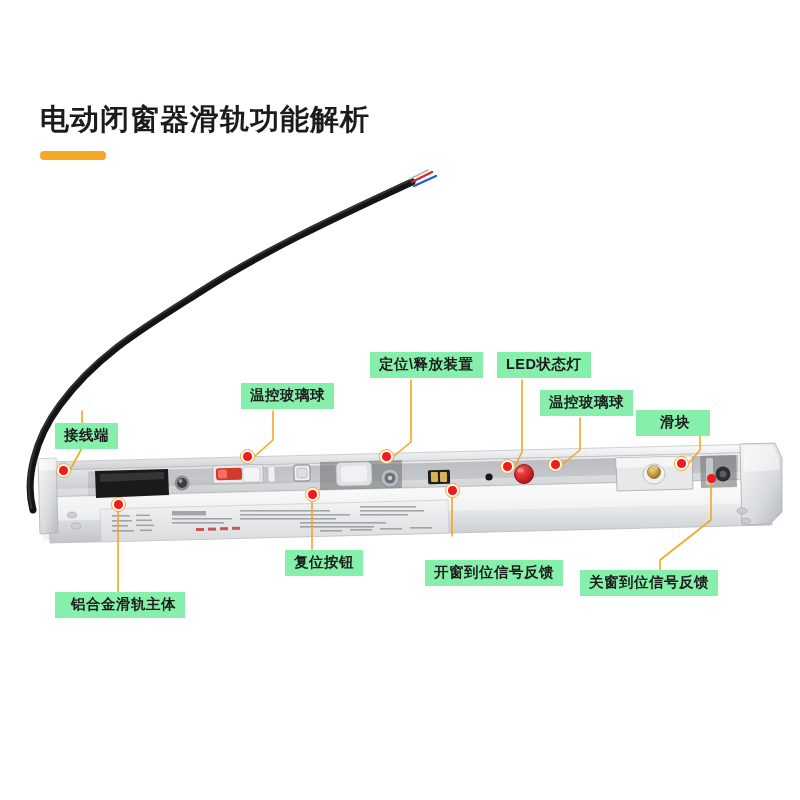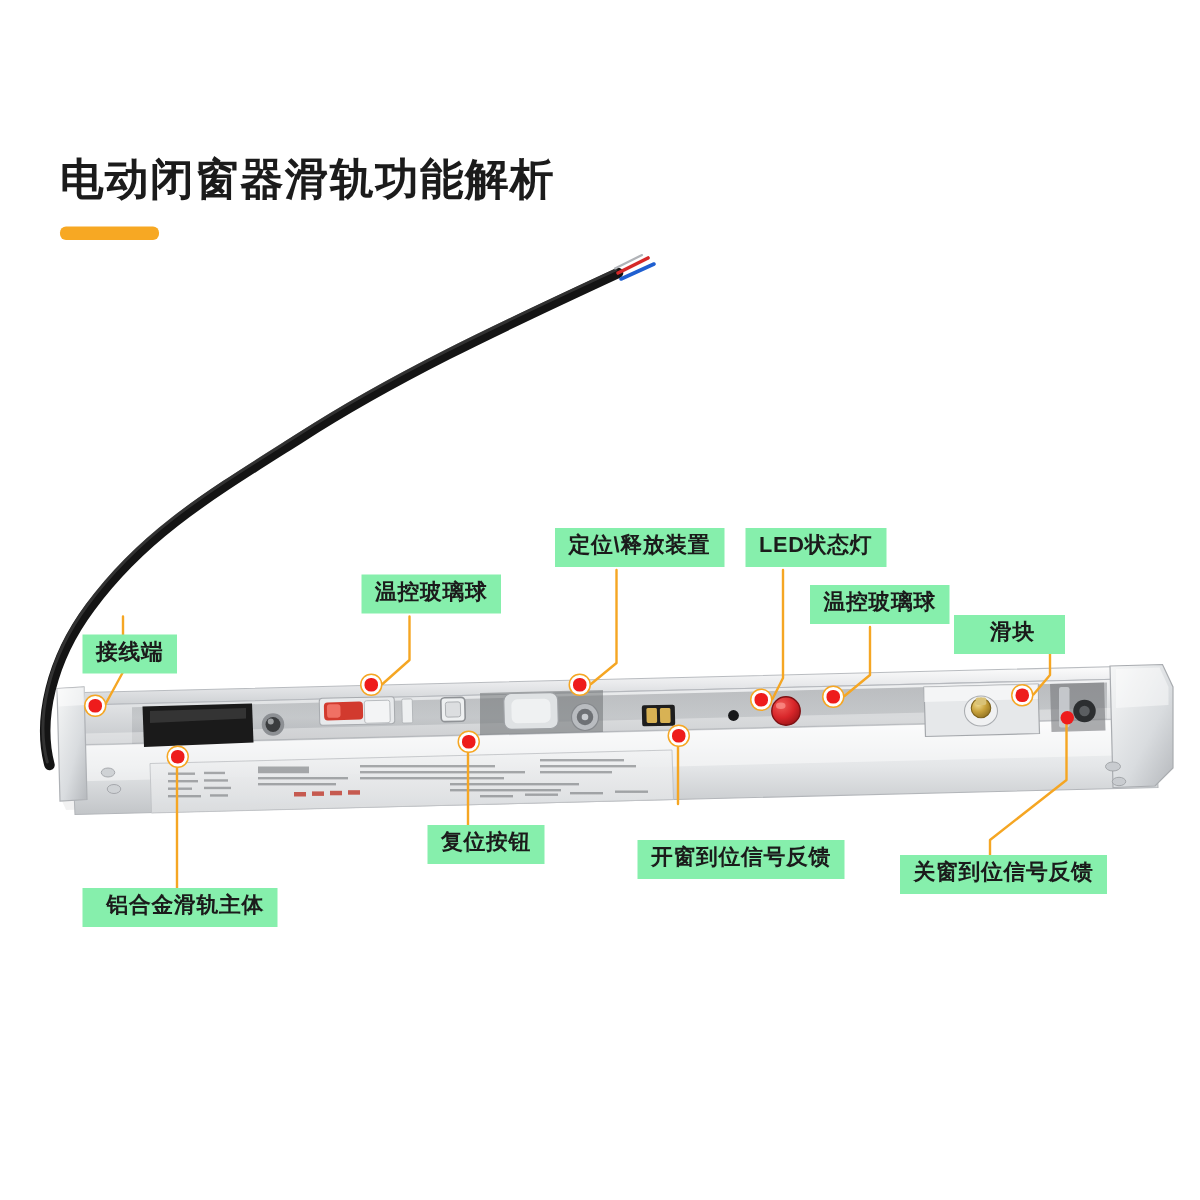--- a/index.html
+++ b/index.html
@@ -260,15 +260,15 @@
   <div class="callout" style="left:540px; top:390px;">温控玻璃球</div>
 
   <div class="callout" style="left:636px; top:390px; padding-left:24px; padding-right:20px;margin-top:20px;">滑块</div>
 
   <div class="callout" style="left:55px; top:592px;padding-left:16px;">铝合金滑轨主体</div>
 
   <div class="callout" style="left:285px; top:550px;">复位按钮</div>
 
   <div class="callout" style="left:425px; top:536px;margin-top:24px;">开窗到位信号反馈</div>
 
-  <div class="callout" style="left:600px; top:570px;">关窗到位信号反馈</div>
+  <div class="callout" style="left:580px; top:570px;">关窗到位信号反馈</div>
 
 </div>
 
 </body></html>

